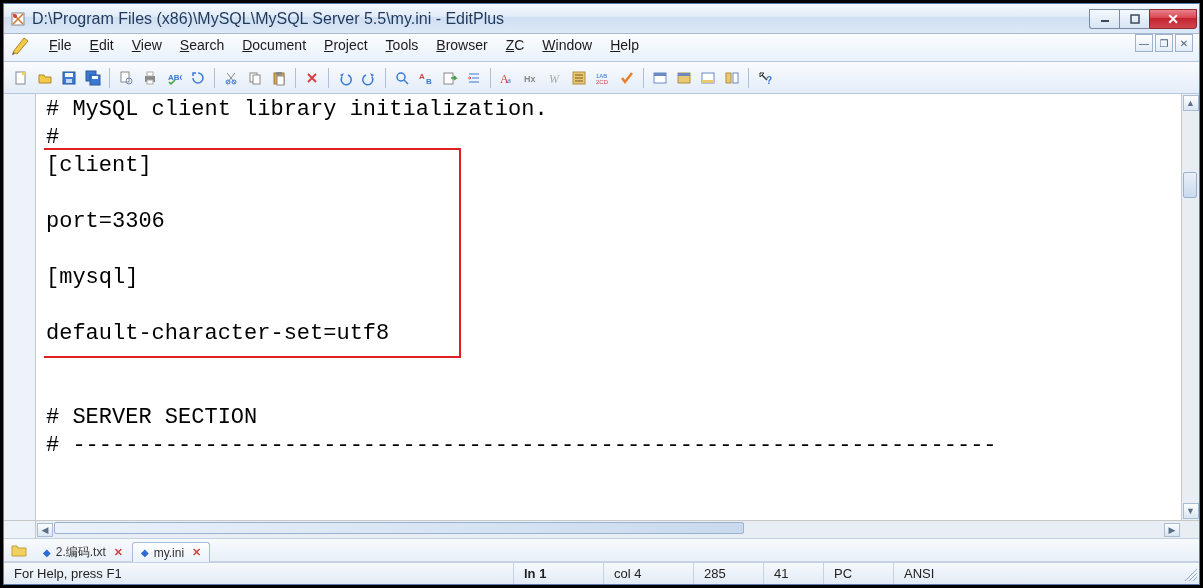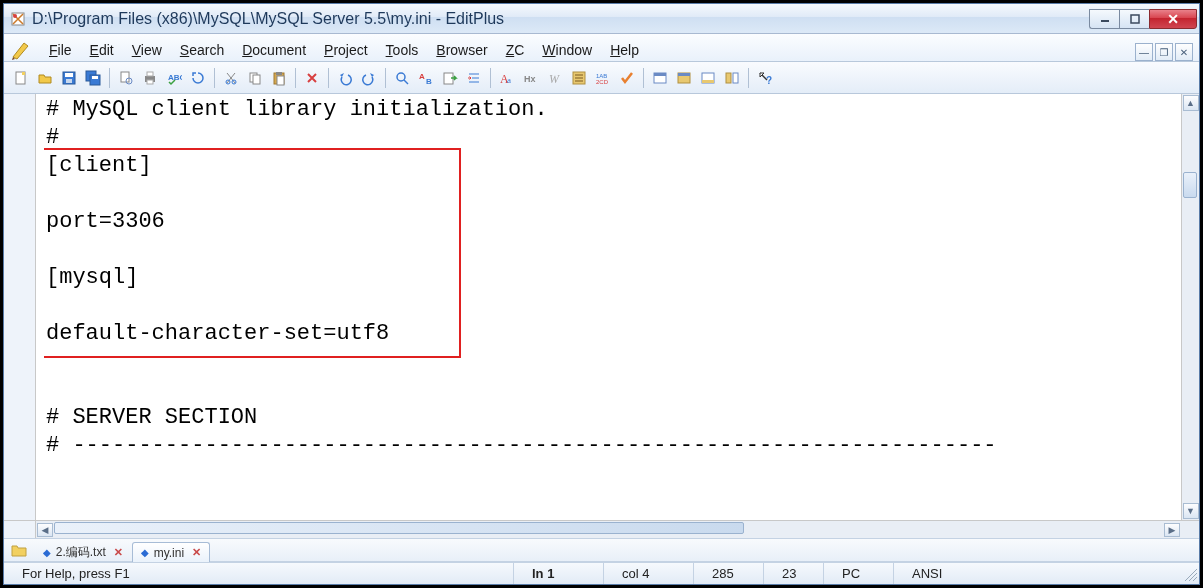--- a/index.html
+++ b/index.html
@@ -10,21 +10,21 @@
 .titlebar { height: 30px; background: linear-gradient(to bottom, #f6f9fd 0%, #e0eaf7 45%, #cfdff2 46%, #dce9f7 100%); display: flex; align-items: center; padding: 0 2px 0 6px; border-bottom: 1px solid #a8b9d1; }
 .titlebar-icon { width: 16px; height: 16px; margin-right: 6px; }
 .titlebar-title { flex: 1; color: #1e395b; font-size: 16px; }
 .window-controls { display: flex; gap: 0; }
 .win-btn { width: 30px; height: 20px; border: 1px solid #7a8aa0; background: linear-gradient(to bottom,#f5f9fd,#d6e4f4); display: flex; align-items: center; justify-content: center; font-family: Arial; font-size: 11px; color: #3b4a5e; }
 .win-btn.minimize { border-radius: 0 0 0 3px; border-right: none; }
 .win-btn.maximize { border-right: none; }
 .win-btn.close { width: 48px; background: linear-gradient(to bottom,#e9818a 0%, #d8434e 45%, #c4242f 46%, #d04550 100%); color: #fff; border-color:#8a2a2f; border-radius: 0 0 3px 0; font-size: 14px; font-weight: bold; }
 
 
-.menubar { height: 28px; background: linear-gradient(to bottom,#fbfdff,#e9f1fb); display: flex; align-items: flex-end; padding: 0 6px; border-bottom: 1px solid #b8c8db; }
+.menubar { height: 28px; background: linear-gradient(to bottom,#fbfdff,#e9f1fb); display: flex; align-items: flex-start; padding: 0 6px; border-bottom: 1px solid #b8c8db; }
 .menubar-icon { width: 22px; height: 22px; margin-right: 8px; }
 .menu-item { padding: 3px 9px; color: #1a1a1a; font-size: 14px; cursor: default; }
 .menu-item .ul { text-decoration: underline; }
 .menubar-right { margin-left: auto; display: flex; gap:2px; }
 .menubar-btn { width:18px; height:18px; border:1px solid #9bb1cd; background: linear-gradient(to bottom,#fefefe,#e2ecf7); display:flex; align-items:center; justify-content:center; font-size:10px; color:#4a617c; }
 
 
 .toolbar { height: 32px; background: linear-gradient(to bottom,#f9fbfe,#e4edf8); border-bottom: 1px solid #b8c8db; display: flex; align-items: center; padding: 0 6px; gap: 2px; }
 .tb-btn { width: 22px; height: 22px; display: flex; align-items: center; justify-content: center; border-radius: 2px; }
 .tb-sep { width: 1px; height: 20px; background: #b0c0d4; margin: 0 3px; }
@@ -55,21 +55,21 @@
 
 .tab-strip { height: 24px; background: linear-gradient(to bottom,#f8fafd,#e8eff8); display: flex; align-items: flex-end; padding: 0 4px; border-top:1px solid #c4d2e3; border-bottom:1px solid #c4d2e3;}
 .folder-icon { width:18px; height:18px; margin:0 6px 2px 2px; }
 .doc-tab { height: 20px; padding: 0 8px; display: flex; align-items: center; gap: 5px; font-size: 12px; color: #333; border:1px solid transparent; border-bottom:none; border-radius:3px 3px 0 0; position:relative; top:1px; background:transparent;}
 .doc-tab.active { background: linear-gradient(to bottom,#ffffff,#eaf2fb); border-color:#a7bcd6; }
 .doc-tab .diamond { color:#2a6bd4; font-size:10px; }
 .doc-tab .close { color:#c94a4a; font-size:11px; font-weight:bold; margin-left:3px;}
 
 
 .statusbar { height: 22px; background: linear-gradient(to bottom,#f6f9fd,#e2ebf6); display: flex; align-items: center; font-size: 13px; color: #222; border-top:1px solid #c4d2e3; }
-.status-cell { padding: 0 18px; border-right: 1px solid #c4d2e3; height:100%; display:flex; align-items:center; }
+.status-cell { padding: 0 10px; border-right: 1px solid #c4d2e3; height:100%; display:flex; align-items:center; }
 .status-cell.first { flex:0 0 auto; min-width: 510px; }
 .status-grip { margin-left:auto; width:18px; height:18px; display:flex; align-items:flex-end; justify-content:flex-end; padding:2px;}
 </style>
 </head>
 <body>
 
 <div class="window">
 
   <div class="titlebar">
     <span class="titlebar-icon">
@@ -361,21 +361,21 @@
       <span>my.ini</span>
       <span class="close">✕</span>
     </div>
   </div>
 
   <div class="statusbar">
     <div class="status-cell first">For Help, press F1</div>
     <div class="status-cell" style="min-width:90px;font-weight:bold;">ln 1</div>
     <div class="status-cell" style="min-width:90px;">col 4</div>
     <div class="status-cell" style="min-width:70px;">285</div>
-    <div class="status-cell" style="min-width:60px;">23</div>
+    <div class="status-cell" style="min-width:60px;">41</div>
     <div class="status-cell" style="min-width:70px;">PC</div>
     <div class="status-cell" style="min-width:100px; border-right:none;">ANSI</div>
     <div class="status-grip">
         <svg width="12" height="12">
           <line x1="0" y1="12" x2="12" y2="0" stroke="#9ab"></line>
           <line x1="4" y1="12" x2="12" y2="4" stroke="#9ab"></line>
           <line x1="8" y1="12" x2="12" y2="8" stroke="#9ab"></line>
         </svg>
       </div>
   </div>

